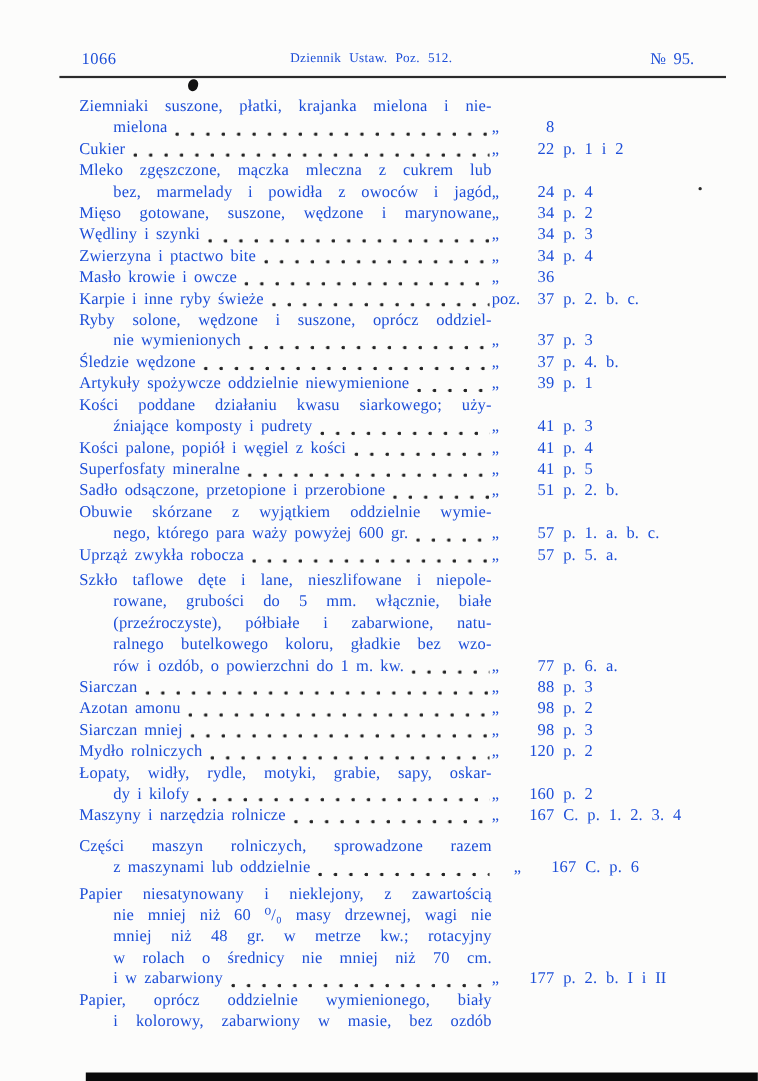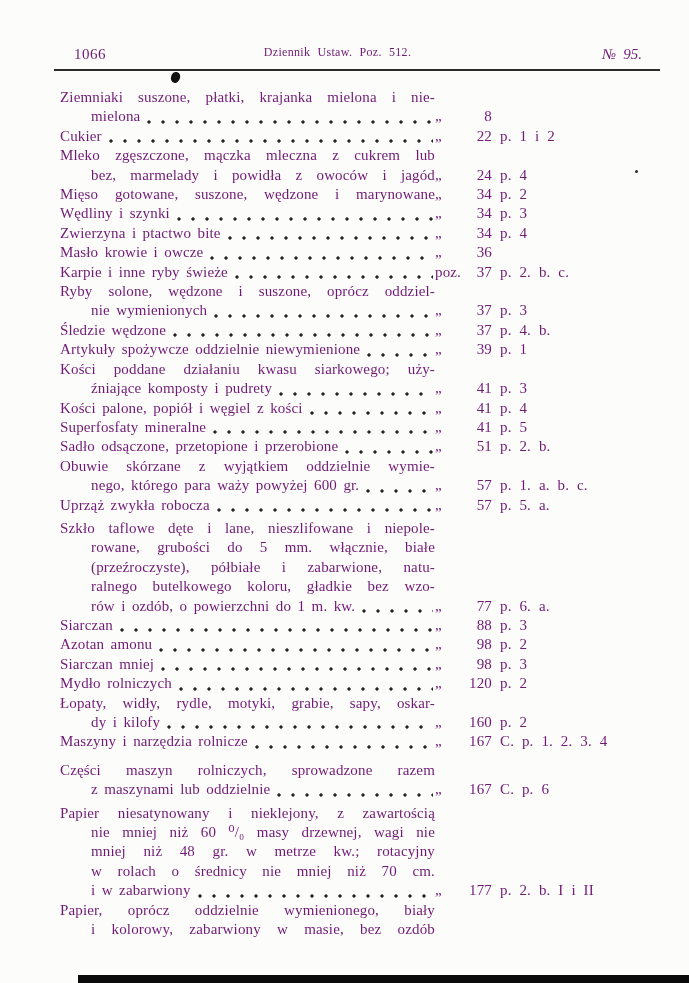--- a/index.html
+++ b/index.html
@@ -2,61 +2,61 @@
 <html><head>
 <meta charset="utf-8">
 <style>
   html,body{margin:0;padding:0;}
   .page{
     position:relative;
     width:689px;height:983px;
     background:#fcfcfb;
     overflow:hidden;
     font-family:"Liberation Serif","DejaVu Serif",serif;
-    color:#701a75;
+    color:#1d4ed8;
   }
   
   .hdr-page-num{
     position:absolute;left:74px;top:46px;
     font-size:15px;letter-spacing:.5px;
   }
   .hdr-title{
     position:absolute;left:0;right:14px;top:45px;
     text-align:center;font-size:12px;word-spacing:4px;letter-spacing:.3px;
   }
   .hdr-issue{
-    position:absolute;right:47px;top:46px;
-    font-size:15px;word-spacing:3px;font-style:italic;
+    position:absolute;right:58px;top:46px;
+    font-size:15px;word-spacing:3px;
   }
   .hdr-rule{
     position:absolute;left:54px;top:69px;width:606px;height:2px;
     background:#2b2b2b;
   }
   .ink-blot{
     position:absolute;left:171px;top:72px;width:9px;height:11px;
     background:#111;border-radius:50% 45% 55% 50%;
     transform:rotate(14deg);
   }
   .ink-speck{
     position:absolute;left:635px;top:170px;width:3px;height:3px;
     background:#2a2a2a;border-radius:50%;
   }
   .scan-edge{
     position:absolute;left:78px;top:975px;width:611px;height:8px;
     background:#0a0a0a;
   }
   
   .list{
-    position:absolute;left:60px;top:88px;width:605px;
+    position:absolute;left:72px;top:88px;width:605px;
     font-size:15px;line-height:19.4px;
     letter-spacing:.15px;word-spacing:2.5px;
   }
   .entry{display:flex;align-items:flex-end;}
   .entry.gap{margin-top:4px;}
-  .entry.gap-lg{margin-top:9px;}
+  .entry.gap-lg{margin-top:9px;gap:20px;}
   .item{width:375px;flex:0 0 375px;}
   .line{min-height:19.4px;}
   .line.cont{padding-left:31px;}
   .line.just{text-align:justify;text-align-last:justify;}
   .line.last{display:flex;}
   .line.last .txt{white-space:nowrap;}
   .leader{
     flex:1;margin-left:7px;margin-right:2px;
     background-image:radial-gradient(circle at 2px calc(100% - 5px), #242424 1.35px, transparent 1.9px);
     background-size:14px 100%;

